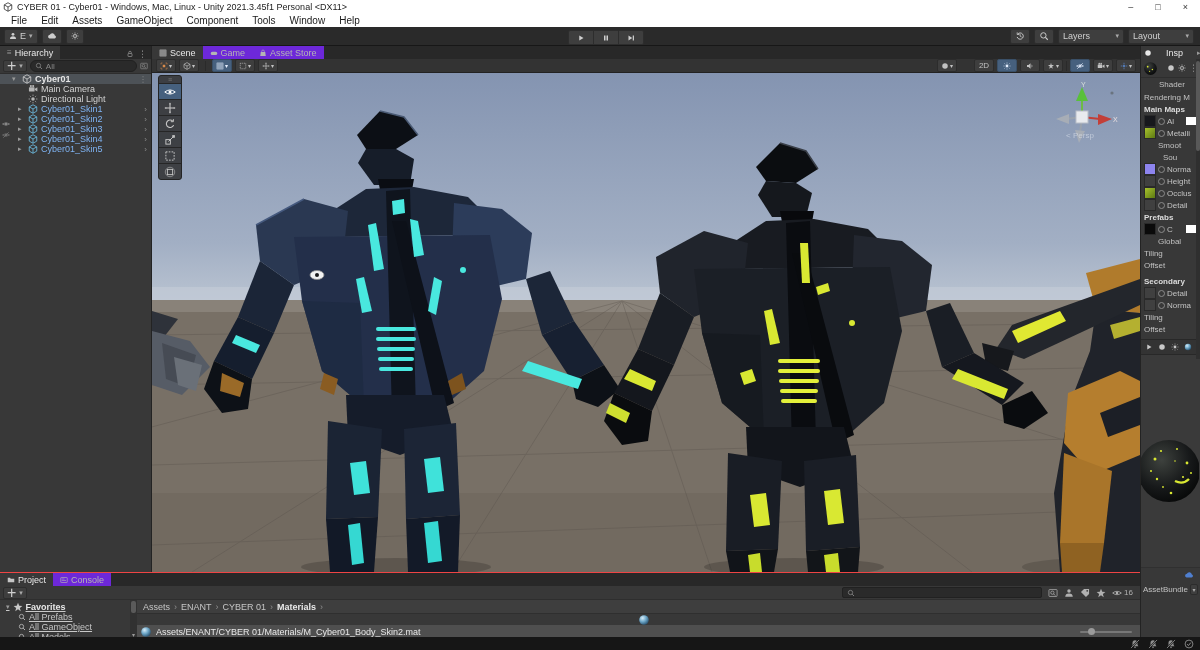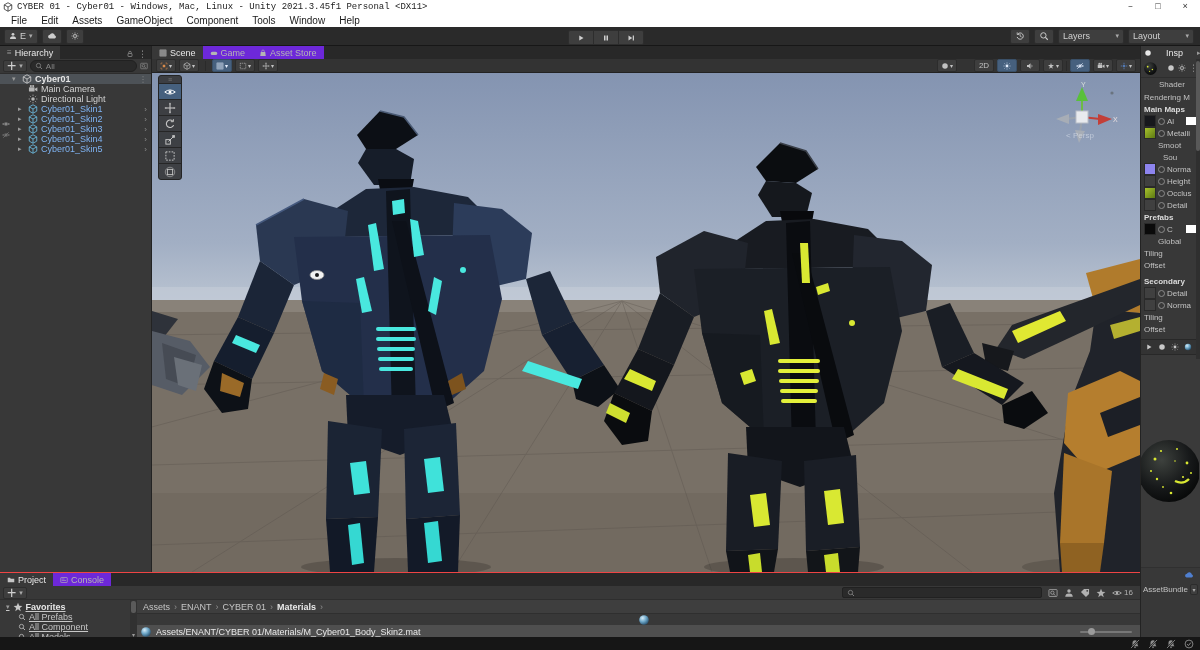--- a/index.html
+++ b/index.html
@@ -6,21 +6,21 @@
   body{width:1200px;height:650px;position:relative;background:#383838;
        font-family:"Liberation Sans",sans-serif;color:#c8c8c8;overflow:hidden;
        -webkit-font-smoothing:antialiased;}
   .abs{position:absolute;}
   .flex{display:flex;align-items:center;}
   .ic{width:10px;height:10px;flex:0 0 auto;}
   .ic12{width:12px;height:12px;flex:0 0 auto;}
   .ic8{width:8px;height:8px;flex:0 0 auto;}
   
   .titlebar{left:0;top:0;width:1200px;height:13px;background:#ffffff;color:#1c1c1c;
-            font-size:9px;display:flex;align-items:center;padding-left:3px;box-sizing:border-box;font-family:Liberation Mono, monospace;}
+            font-size:9px;display:flex;align-items:center;padding-left:3px;box-sizing:border-box;}
   .titlebar .ttl{margin-left:4px;white-space:nowrap;}
   .wctrls{margin-left:auto;display:flex;gap:22px;margin-right:12px;color:#333;font-size:9px;}
   
   .menubar{left:0;top:13px;width:1200px;height:14px;background:#ffffff;color:#1a1a1a;
            font-size:10px;display:flex;align-items:center;padding-left:4px;box-sizing:border-box;}
   .menubar span{padding:0 7px;cursor:default;}
   
   .toolbar{left:0;top:27px;width:1200px;height:19px;background:#2a2a2a;border-bottom:1px solid #171717;
            display:flex;align-items:center;box-sizing:border-box;font-size:9px;}
   .tbtn{background:#3e3e3e;border:1px solid #2d2d2d;border-radius:2px;height:13px;display:flex;
@@ -1026,21 +1026,21 @@
       <div class="ptrow sub">
         <svg class="ic8">
             <use href="#i-mag"></use>
           </svg>
         <span>All Prefabs</span>
       </div>
       <div class="ptrow sub">
         <svg class="ic8">
             <use href="#i-mag"></use>
           </svg>
-        <span>All Component</span>
+        <span>All GameObject</span>
       </div>
       <div class="ptrow sub">
         <svg class="ic8">
             <use href="#i-mag"></use>
           </svg>
         <span>All Models</span>
       </div>
     </div>
     <div class="vscroll">
       <div class="hdl"></div>

